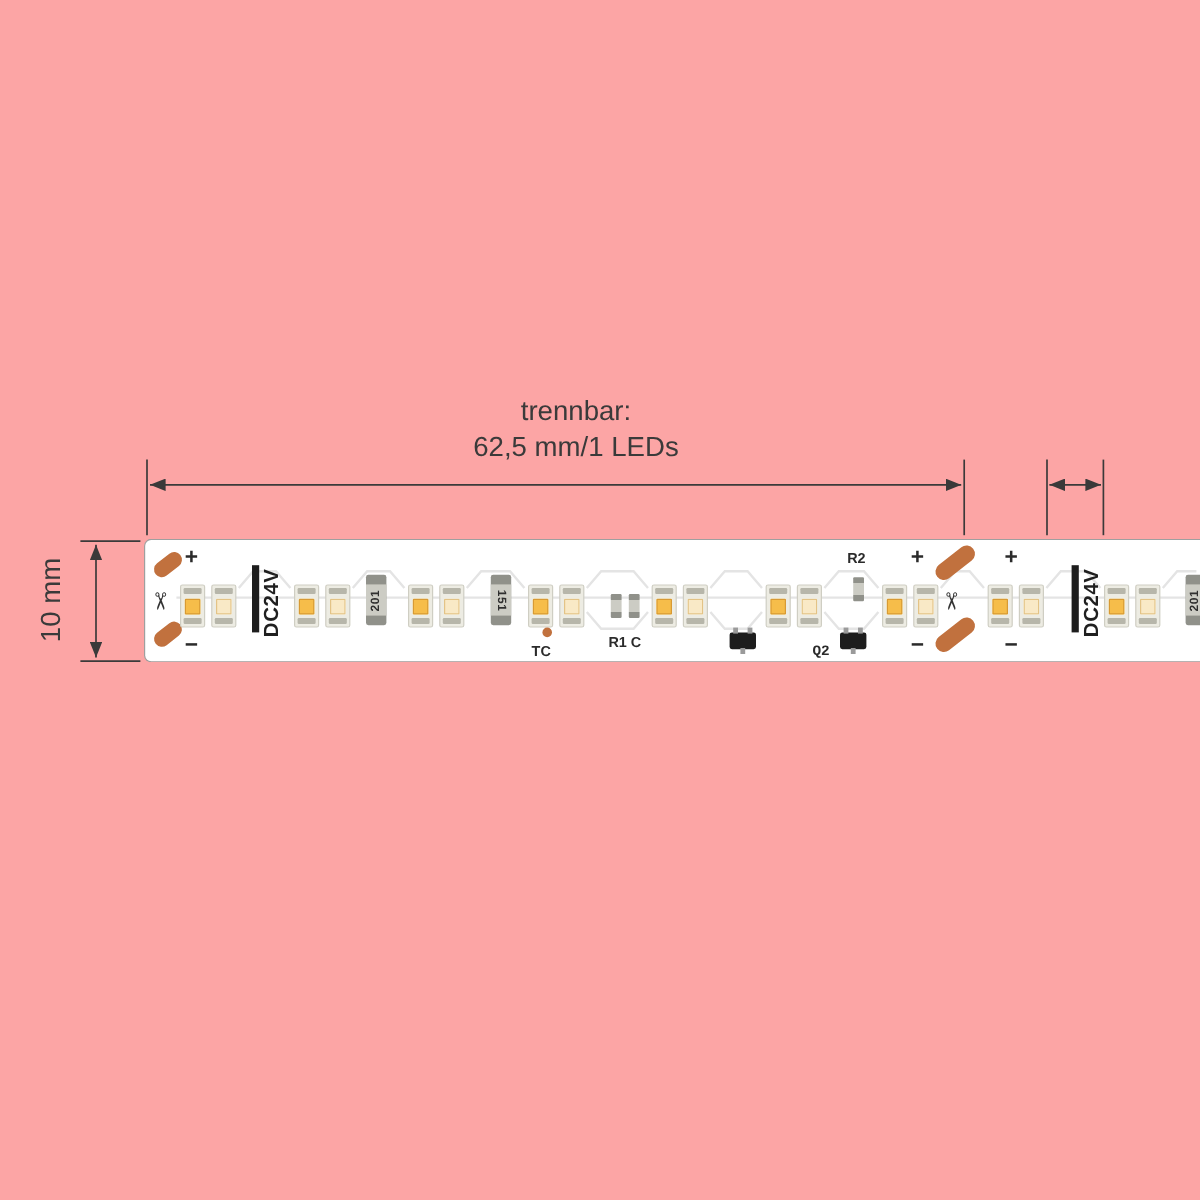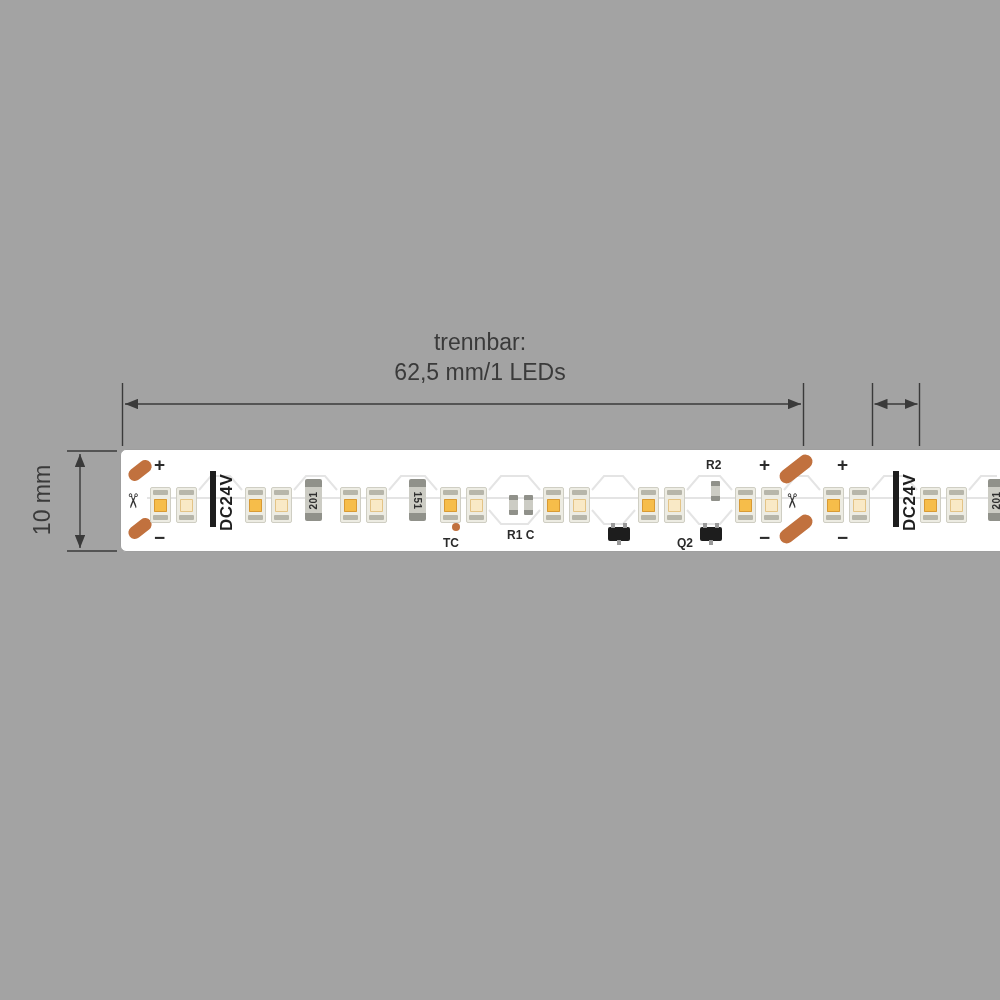--- a/index.html
+++ b/index.html
@@ -3,21 +3,21 @@
 <meta charset="utf-8">
 <style>
   * { margin:0; padding:0; box-sizing:border-box; }
   html,body { background:#ffffff; }
   body {
     width:1000px; height:1000px;
     font-family:"Liberation Sans", sans-serif;
     position:relative; overflow:hidden;
     color:var(--text);
   }
-  .canvas { position:relative; width:1000px; height:1000px; background:#a3a3a3; }
+  .canvas { position:relative; width:1000px; height:1000px; background:#fca5a5; }
 
   
   .dim-text {
     position:absolute; text-align:center;
     font-size:23px; line-height:30px; color:var(--text);
   }
   .dim-text.trennbar { left:230px; top:327px; width:500px; }
   .dim-text.abstand  { left:797px; top:327px; width:202px; }
   .height-label {
     position:absolute; left:-2px; top:464px; width:88px; height:72px;
@@ -267,21 +267,21 @@
           <i class="chip warm"></i>
           <i class="contact"></i>
         </div>
       <div class="led">
           <i class="contact"></i>
           <i class="chip cool"></i>
           <i class="contact"></i>
         </div>
     </div>
 
-    <span class="small-label" style="left:556px; top:87px;">Q2</span>
+    <span class="small-label" style="left:556px; top:87px;font-family:Liberation Mono, monospace;">Q2</span>
     <div class="transistor" style="left:579px; top:77px;">
       <i class="t-leg" style="left:3px; top:-4px;"></i>
         <i class="t-leg" style="left:15px; top:-4px;"></i>
         <i class="t-leg" style="left:9px; bottom:-4px;"></i>
     </div>
 
     <span class="small-label" style="left:585px; top:9px;">R2</span>
     <i class="chip-part" style="left:590px; top:31px;"></i>
 
     <div class="led-cluster" style="left:614px;">

